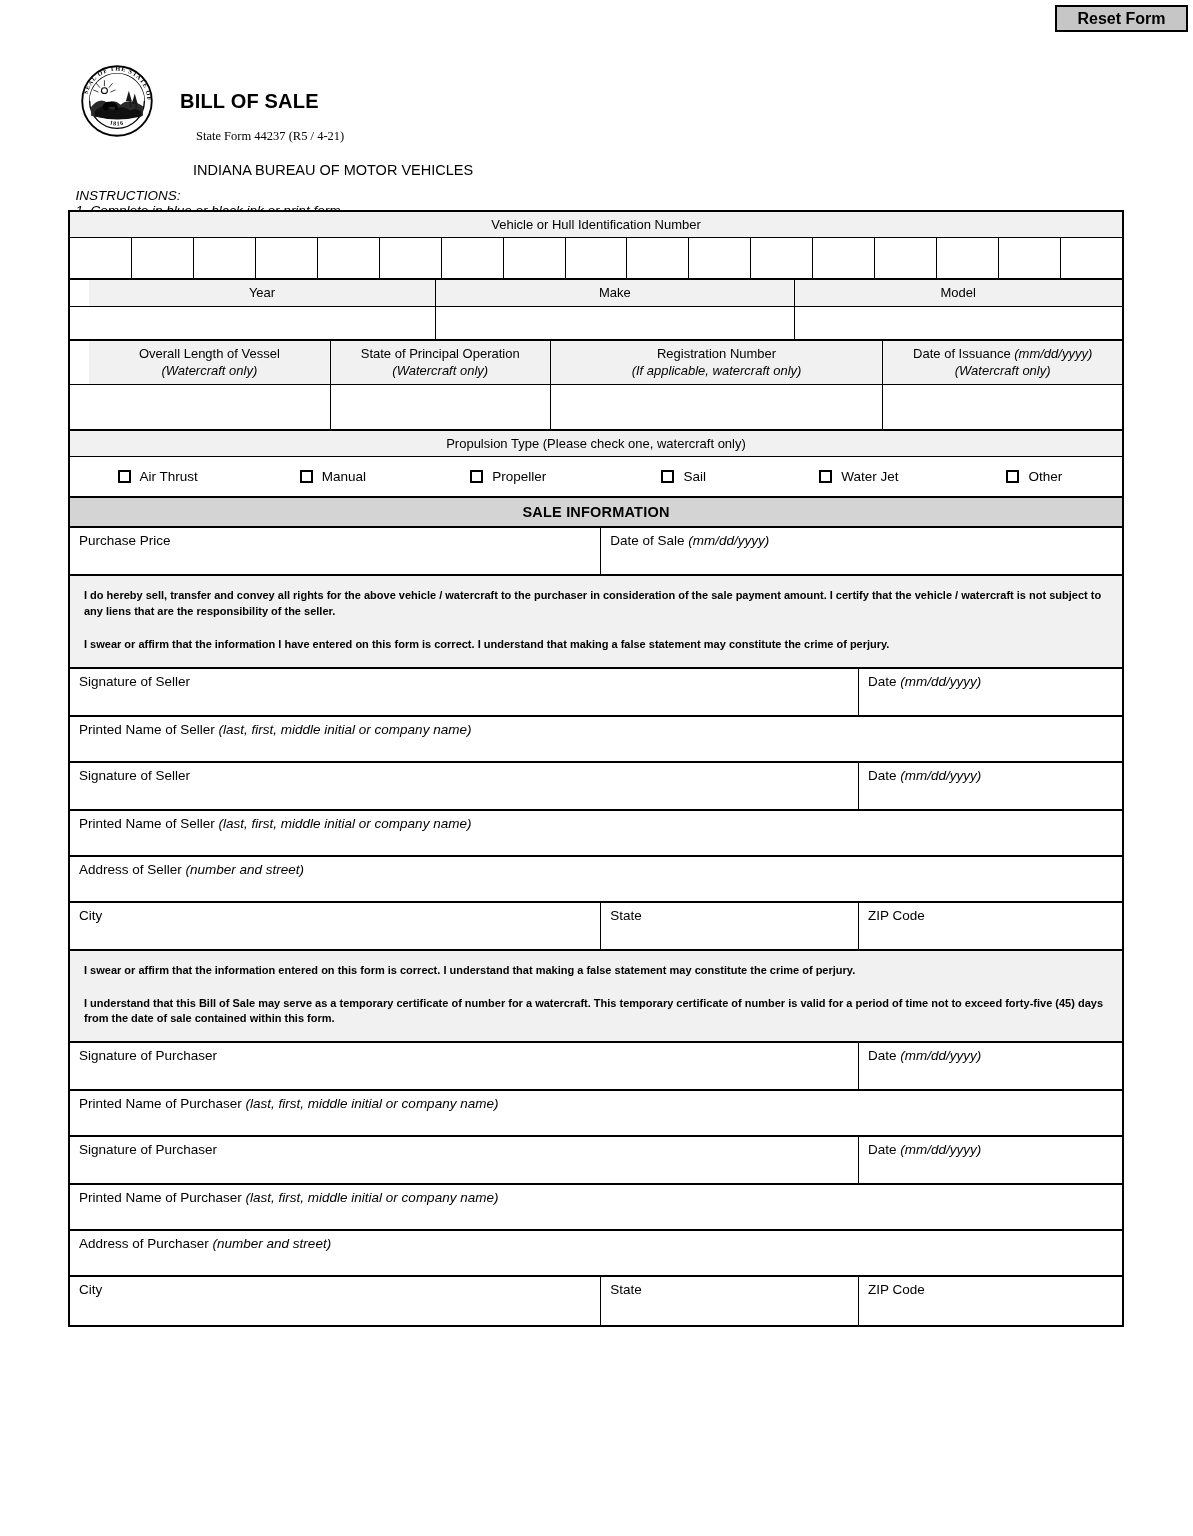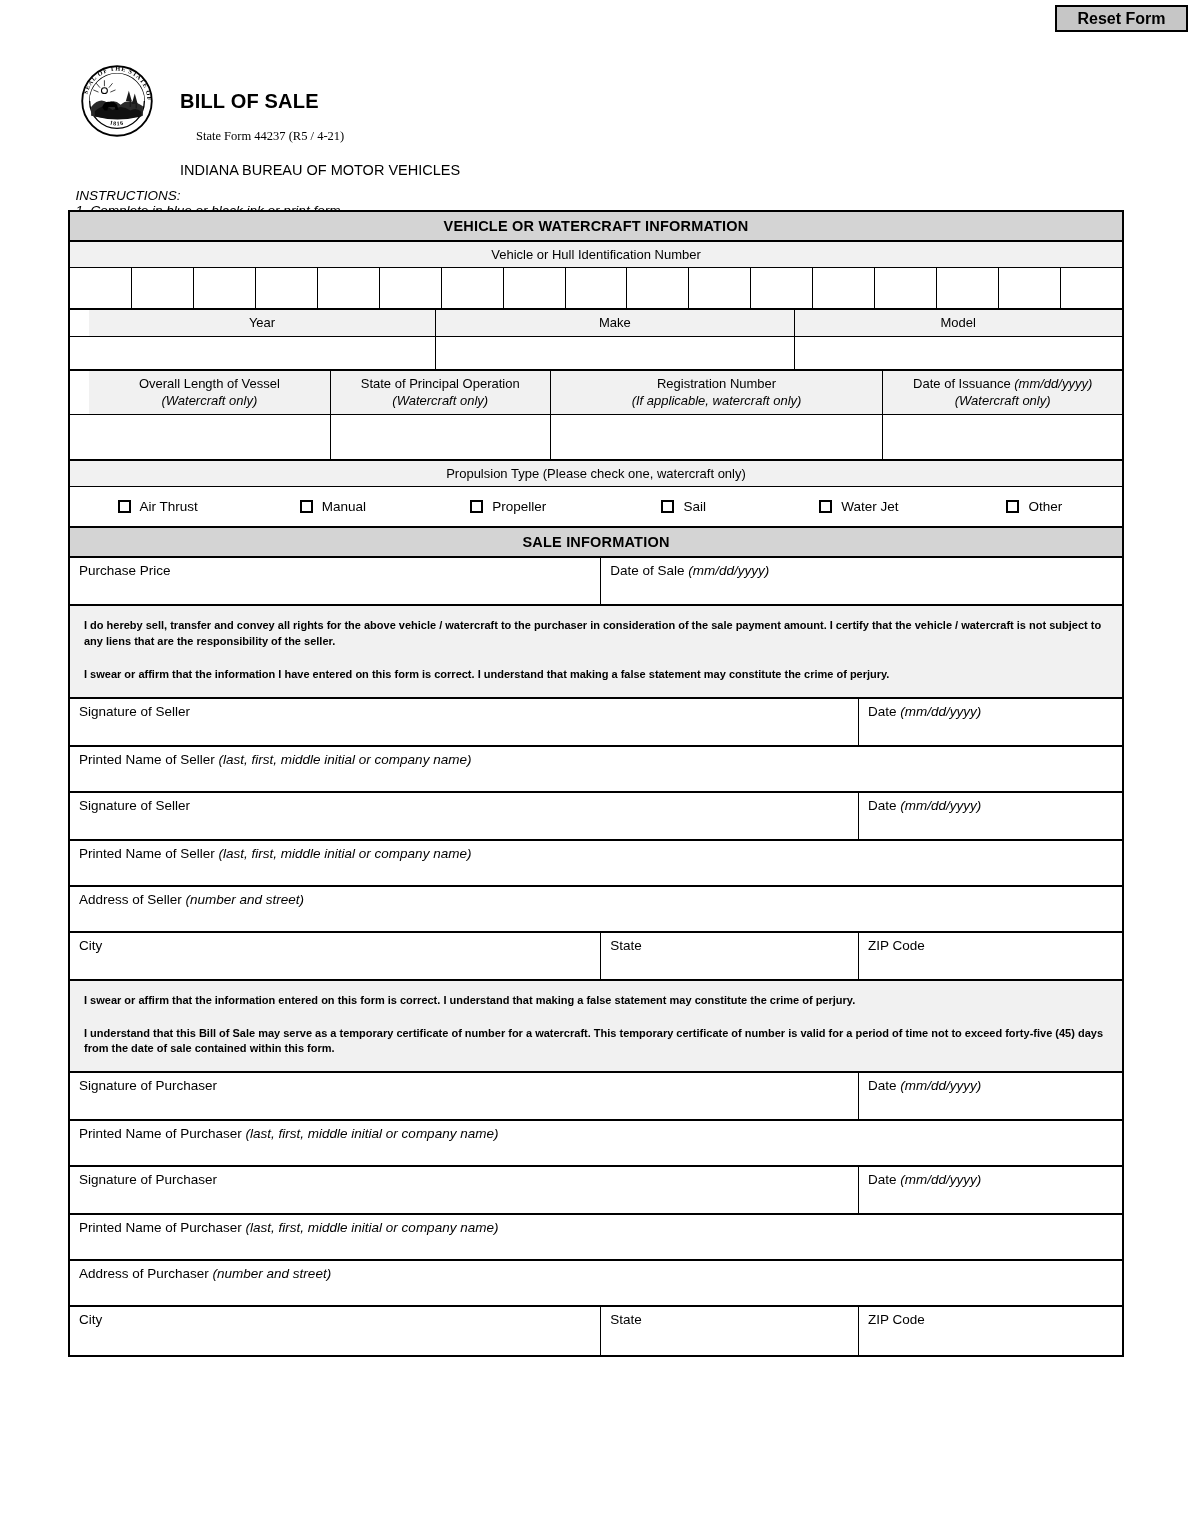--- a/index.html
+++ b/index.html
@@ -60,21 +60,21 @@
   }
   .form-number {
     font-size: 12.5px;
     line-height: 1.25;
     margin: 16px;
     font-family: Liberation Serif, serif;
   }
   .form-agency {
     font-size: 14.5px;
     line-height: 1.3;
-    margin: 1px 0 0 0;
+    margin: 1px 0 0 13px;
   }
 
   
   .instructions {
     position: absolute;
     top: 173px;
     left: 68px;
     font-size: 13.5px;
     font-style: italic;
     white-space: pre;
@@ -269,21 +269,20 @@
   </div>
 </div>
 
 <div class="instructions">
   <span class="label">INSTRUCTIONS:</span>
   <span>1. Complete in blue or black ink or print form.</span>
 </div>
 
 <div class="form-table">
 
-  <div class="band-head">VEHICLE OR WATERCRAFT INFORMATION</div>
 
   <div class="label-band">Vehicle or Hull Identification Number</div>
 
   <div class="vin-row">
     <div class="vin-cell"></div>
     <div class="vin-cell"></div>
     <div class="vin-cell"></div>
     <div class="vin-cell"></div>
     <div class="vin-cell"></div>
     <div class="vin-cell"></div>

